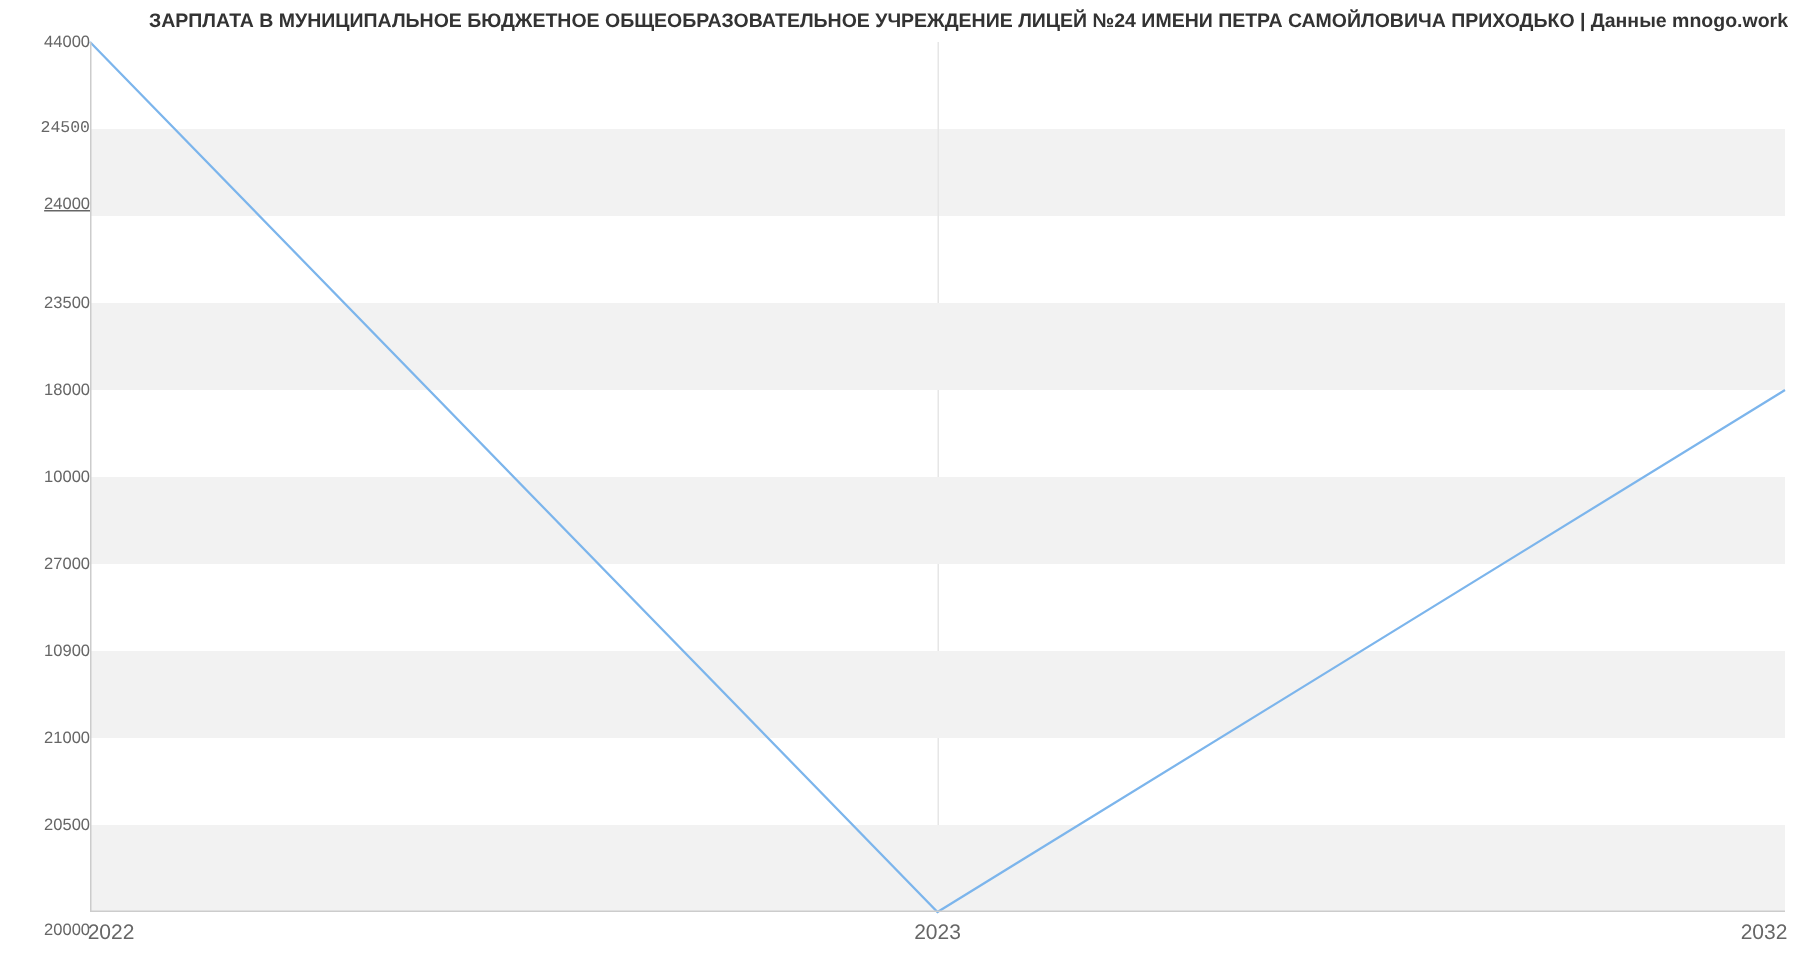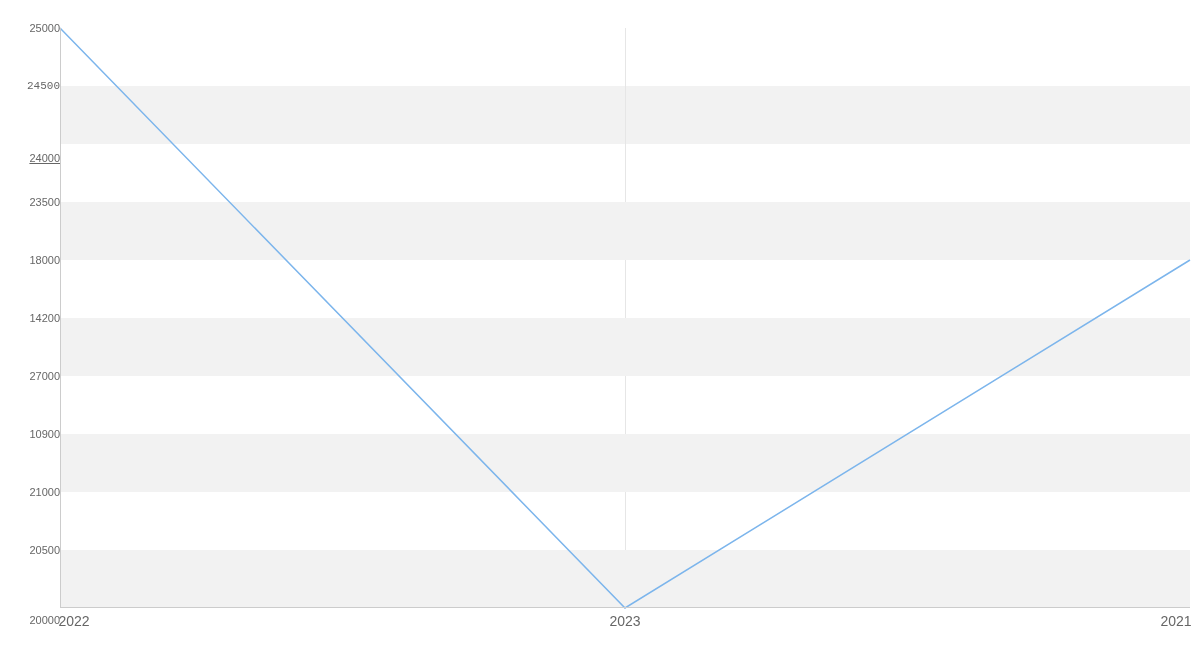--- a/index.html
+++ b/index.html
@@ -75,41 +75,42 @@
     top: 0;
     width: 100%;
     height: 100%;
     overflow: visible;
   }
 </style>
 </head>
 <body>
 
 <div class="chart-wrap">
+  <div class="title">ЗАРПЛАТА В МУНИЦИПАЛЬНОЕ БЮДЖЕТНОЕ ОБЩЕОБРАЗОВАТЕЛЬНОЕ УЧРЕЖДЕНИЕ ЛИЦЕЙ №24  ИМЕНИ ПЕТРА САМОЙЛОВИЧА ПРИХОДЬКО | Данные mnogo.work</div>
 
   <div class="plot">
       <div class="grid-band" style="top: 58px; height: 58px;"></div>
       <div class="grid-line-v" style="left: 565px;"></div>
       <div class="grid-band" style="top: 174px; height: 58px;"></div>
       <div class="grid-band" style="top: 290px; height: 58px;"></div>
       <div class="grid-band" style="top: 406px; height: 58px;"></div>
       <div class="grid-band" style="top: 522px; height: 58px;"></div>
     <svg class="line-svg" viewBox="0 0 1130 580" preserveAspectRatio="none">
       <polyline id="series-line" fill="none" stroke="#7cb5ec" stroke-width="1.5" points="0,0 565,580 1130,232"></polyline>
     </svg>
   <div class="axis-line" style="left: 0px; top: 0px; width: 1px; height: 580px;"></div>
       <div class="axis-line" style="left: 0px; top: 579px; width: 1130px; height: 1px;"></div>
     </div>
 <div class="y-tick" style="top: 620px;">20000</div>
     <div class="y-tick" style="top: 550px;">20500</div>
     <div class="y-tick" style="top: 492px;">21000</div>
     <div class="y-tick" style="top: 434px;">10900</div>
     <div class="y-tick" style="top: 376px;">27000</div>
-    <div class="y-tick" style="top: 318px;">14200</div>
+    <div class="y-tick" style="top: 318px;">10000</div>
     <div class="y-tick" style="top: 260px;">18000</div>
     <div class="y-tick" style="top: 202px;">23500</div>
-    <div class="y-tick" style="top: 158px; text-decoration: underline;">24000</div>
+    <div class="y-tick" style="top: 136px; text-decoration: underline;">24000</div>
     <div class="y-tick" style="top: 86px; font-family: Liberation Mono, monospace;">24500</div>
-    <div class="y-tick" style="top: 28px;">25000</div>
+    <div class="y-tick" style="top: 28px;">44000</div>
     <div class="x-tick" style="left: 74px;">2022</div>
     <div class="x-tick" style="left: 625px;">2023</div>
-    <div class="x-tick" style="left: 1176px;">2021</div>
+    <div class="x-tick" style="left: 1176px;">2032</div>
   </div>
 
 </body></html>

